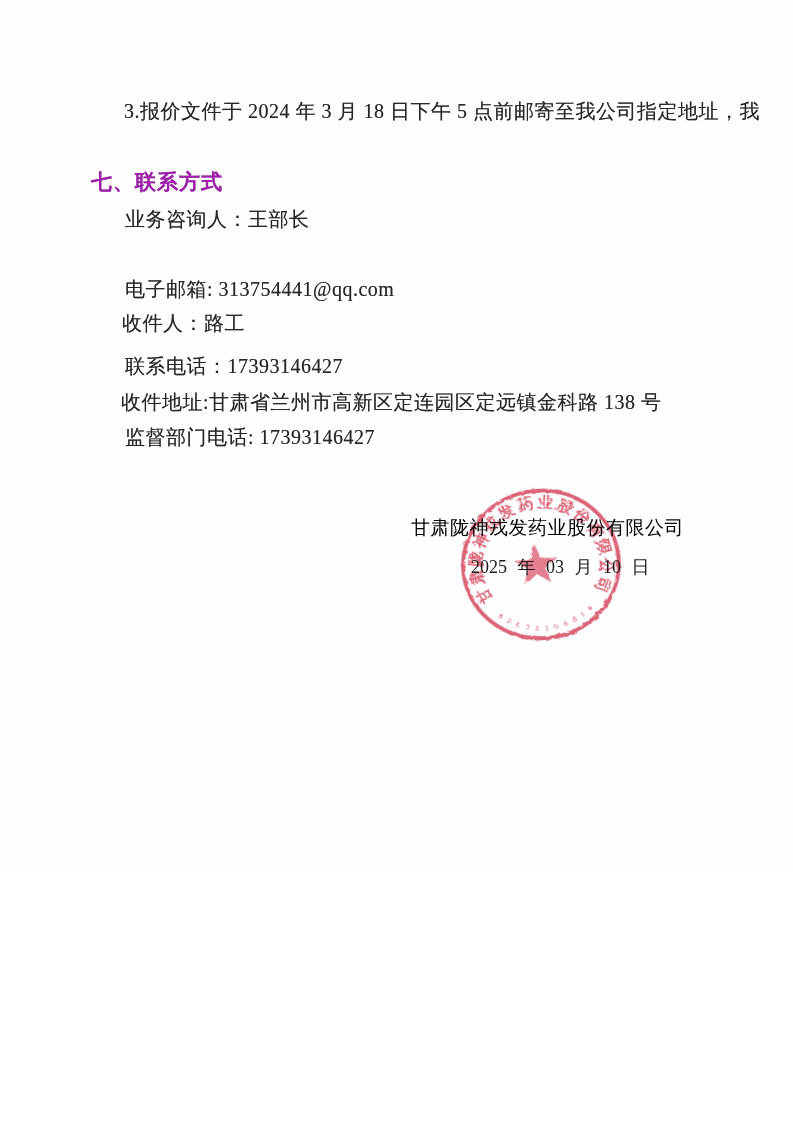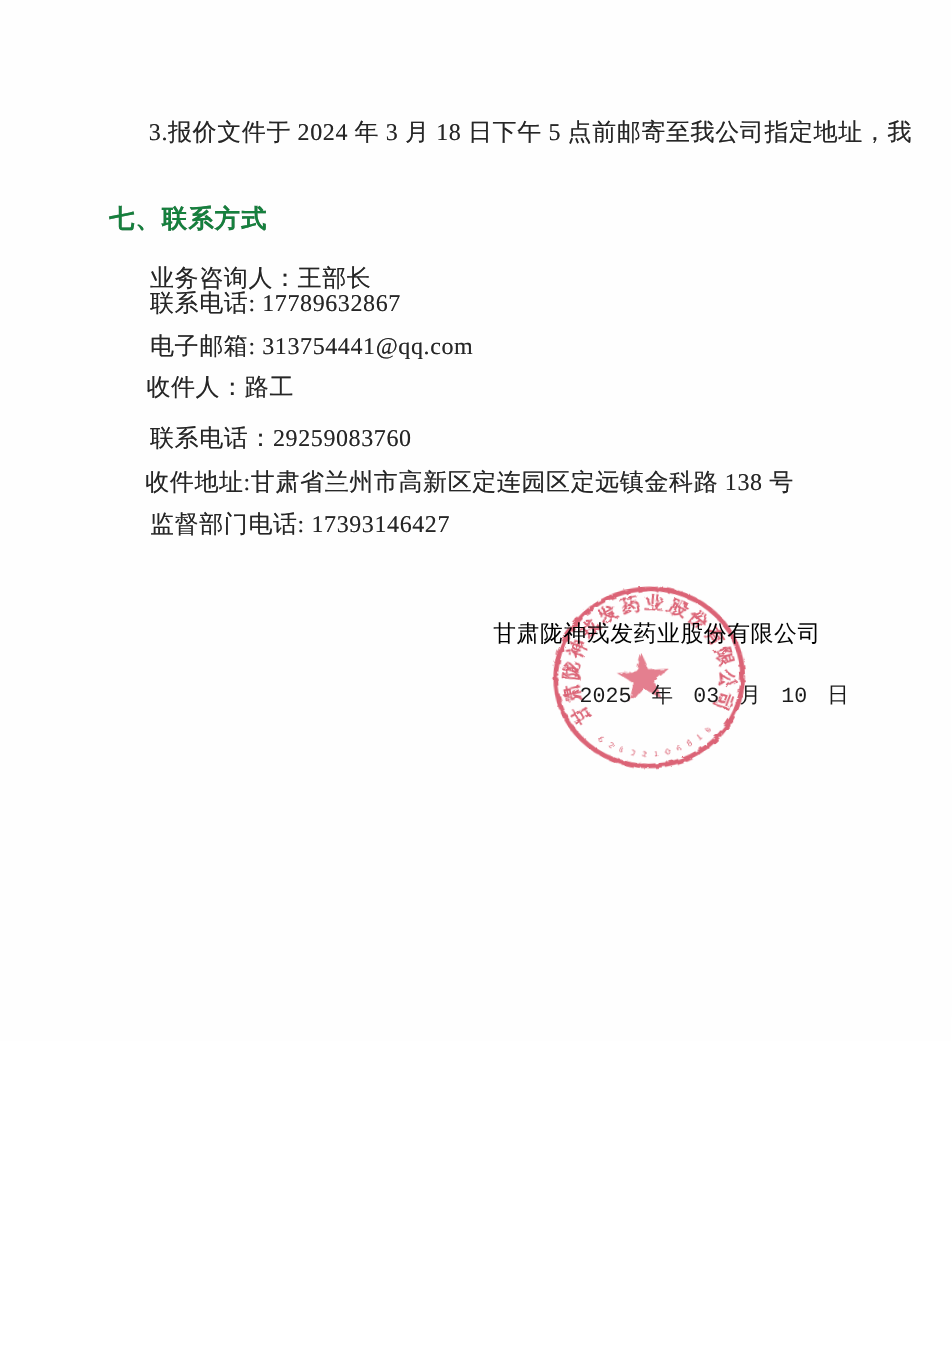--- a/index.html
+++ b/index.html
@@ -21,40 +21,40 @@
     white-space: pre;
     font-size: 20px;
     line-height: 1.2;
     color: #262626;
     letter-spacing: 0.5px;
     text-shadow: 0 0 0.5px rgba(40,40,40,0.55);
   }
   .heading {
     font-weight: 700;
     font-size: 21px;
-    color: #15803d;
+    color: #a21caf;
     letter-spacing: 1px;
   }
   .signature-company {
     position: absolute;
     margin: 0;
     left: 411px;
     top: 515px;
     font-size: 19px;
     color: #000000;
     letter-spacing: 0.5px;
     white-space: pre;
     z-index: 3;
   }
   .signature-date {
     position: absolute;
-    margin: 12px;
+    margin: 0;
     left: 471px;
     top: 555px;
-    font-family: Liberation Mono, monospace;
+    font-family: Liberation Serif, serif;
     font-size: 18px;
     color: #1a1a1a;
     word-spacing: 6px;
     white-space: pre;
     z-index: 3;
   }
   .seal {
     position: absolute;
     left: 455px;
     top: 483px;
@@ -67,25 +67,24 @@
 </style>
 </head>
 <body>
 
 <div class="page">
 
   <p class="ln" style="left:124px; top:99px">3.报价文件于 2024 年 3 月 18 日下午 5 点前邮寄至我公司指定地址，我</p>
 
   <p class="ln heading" style="left:91px; top:170px">七、联系方式</p>
 
-  <p class="ln" style="left:125px; top:220px">业务咨询人：王部长</p>
-  <p class="ln" style="left:125px; top:241px">联系电话: 17789632867</p>
+  <p class="ln" style="left:125px; top:207px">业务咨询人：王部长</p>
   <p class="ln" style="left:125px; top:277px">电子邮箱: 313754441@qq.com</p>
   <p class="ln" style="left:122px; top:311px">收件人：路工</p>
-  <p class="ln" style="left:125px; top:354px">联系电话：29259083760</p>
+  <p class="ln" style="left:125px; top:354px">联系电话：17393146427</p>
   <p class="ln" style="left:121px; top:390px">收件地址:甘肃省兰州市高新区定连园区定远镇金科路 138 号</p>
   <p class="ln" style="left:125px; top:425px">监督部门电话: 17393146427</p>
 
   <svg class="seal" viewBox="0 0 180 180" preserveAspectRatio="none" xmlns="http://www.w3.org/2000/svg">
     <defs>
       <path id="arcTop" d="M 38.4 126.2 A 63 63 0 1 1 141.6 126.2" fill="none"></path>
       <path id="arcBottom" d="M 23.9 120.9 A 73 73 0 0 0 156.1 120.9" fill="none"></path>
       <filter id="rough" x="-15%" y="-15%" width="130%" height="130%">
         <feTurbulence type="fractalNoise" baseFrequency="0.15" numOctaves="3" seed="7" result="n"></feTurbulence>
         <feDisplacementMap in="SourceGraphic" in2="n" scale="3.5"></feDisplacementMap>

